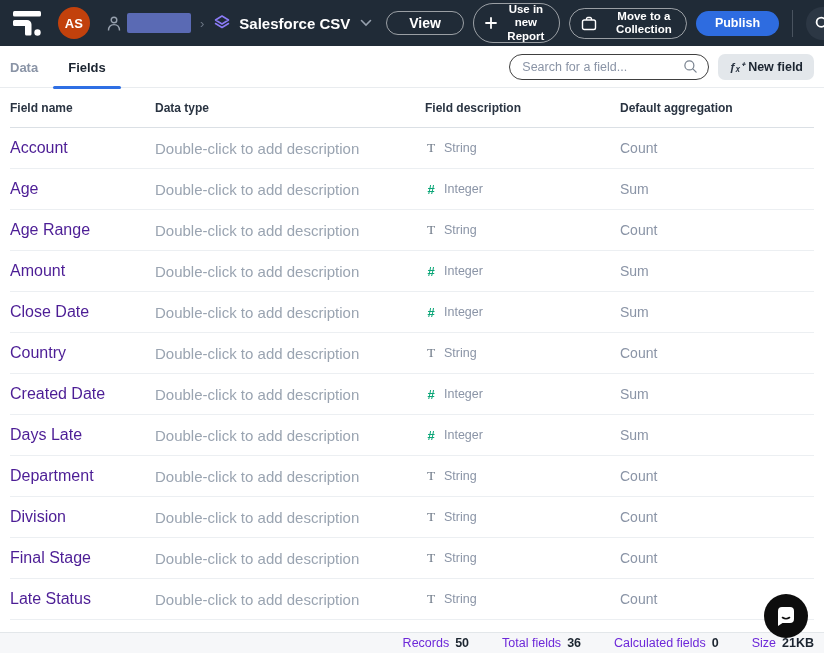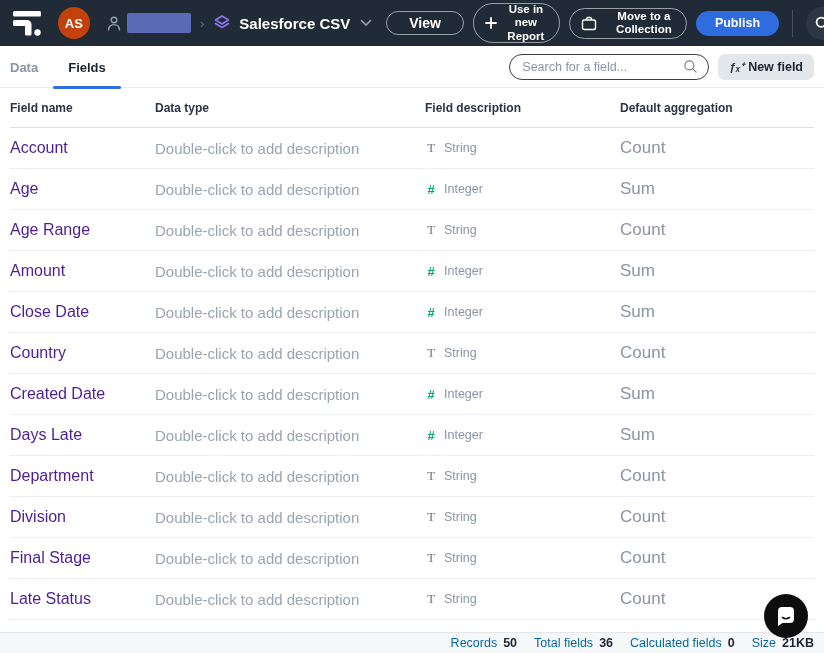--- a/index.html
+++ b/index.html
@@ -70,28 +70,28 @@
   .trow { display:grid; grid-template-columns:145px 270px 195px 1fr; height:41px;
     align-items:center; border-bottom:1px solid #eceff2; cursor:default; }
   .cell-name { font-size:16px; font-weight:400; color:#4c1d95; }
   .cell-desc { font-size:15px; color:#9aa4b1; }
   .cell-type { display:flex; align-items:center; gap:7px; font-size:12.5px;
     color:#8a94a6; }
   .icon-string { font-family:"Liberation Serif", serif; font-size:13.5px;
     color:#6e7988; width:12px; text-align:center; }
   .icon-integer { font-size:13px; font-weight:700; color:#0ca678; width:12px;
     text-align:center; }
-  .cell-agg { font-size:17px; color:#8a94a6; }
+  .cell-agg { font-size:14px; color:#8a94a6; }
 
   
   .statusbar { position:absolute; left:0; right:0; bottom:0; height:21px;
     background:#f6f7f9; border-top:1px solid #e3e7ea; display:flex;
     justify-content:flex-end; align-items:center; padding:0 10px; gap:17px; }
   .stat { display:flex; align-items:center; gap:6px; font-size:12.5px; }
-  .stat .lbl { color:#0369a1; }
+  .stat .lbl { color:#6d28d9;margin-left:16px; }
   .stat .val { color:#1c2530; font-weight:700; }
 
   
   .chat { position:absolute; right:16px; bottom:15px; width:44px; height:44px;
     border-radius:50%; background:#0d0d0d; display:flex; align-items:center;
     justify-content:center; cursor:pointer; z-index:10; border:none; }
 </style>
 </head>
 <body>
 

